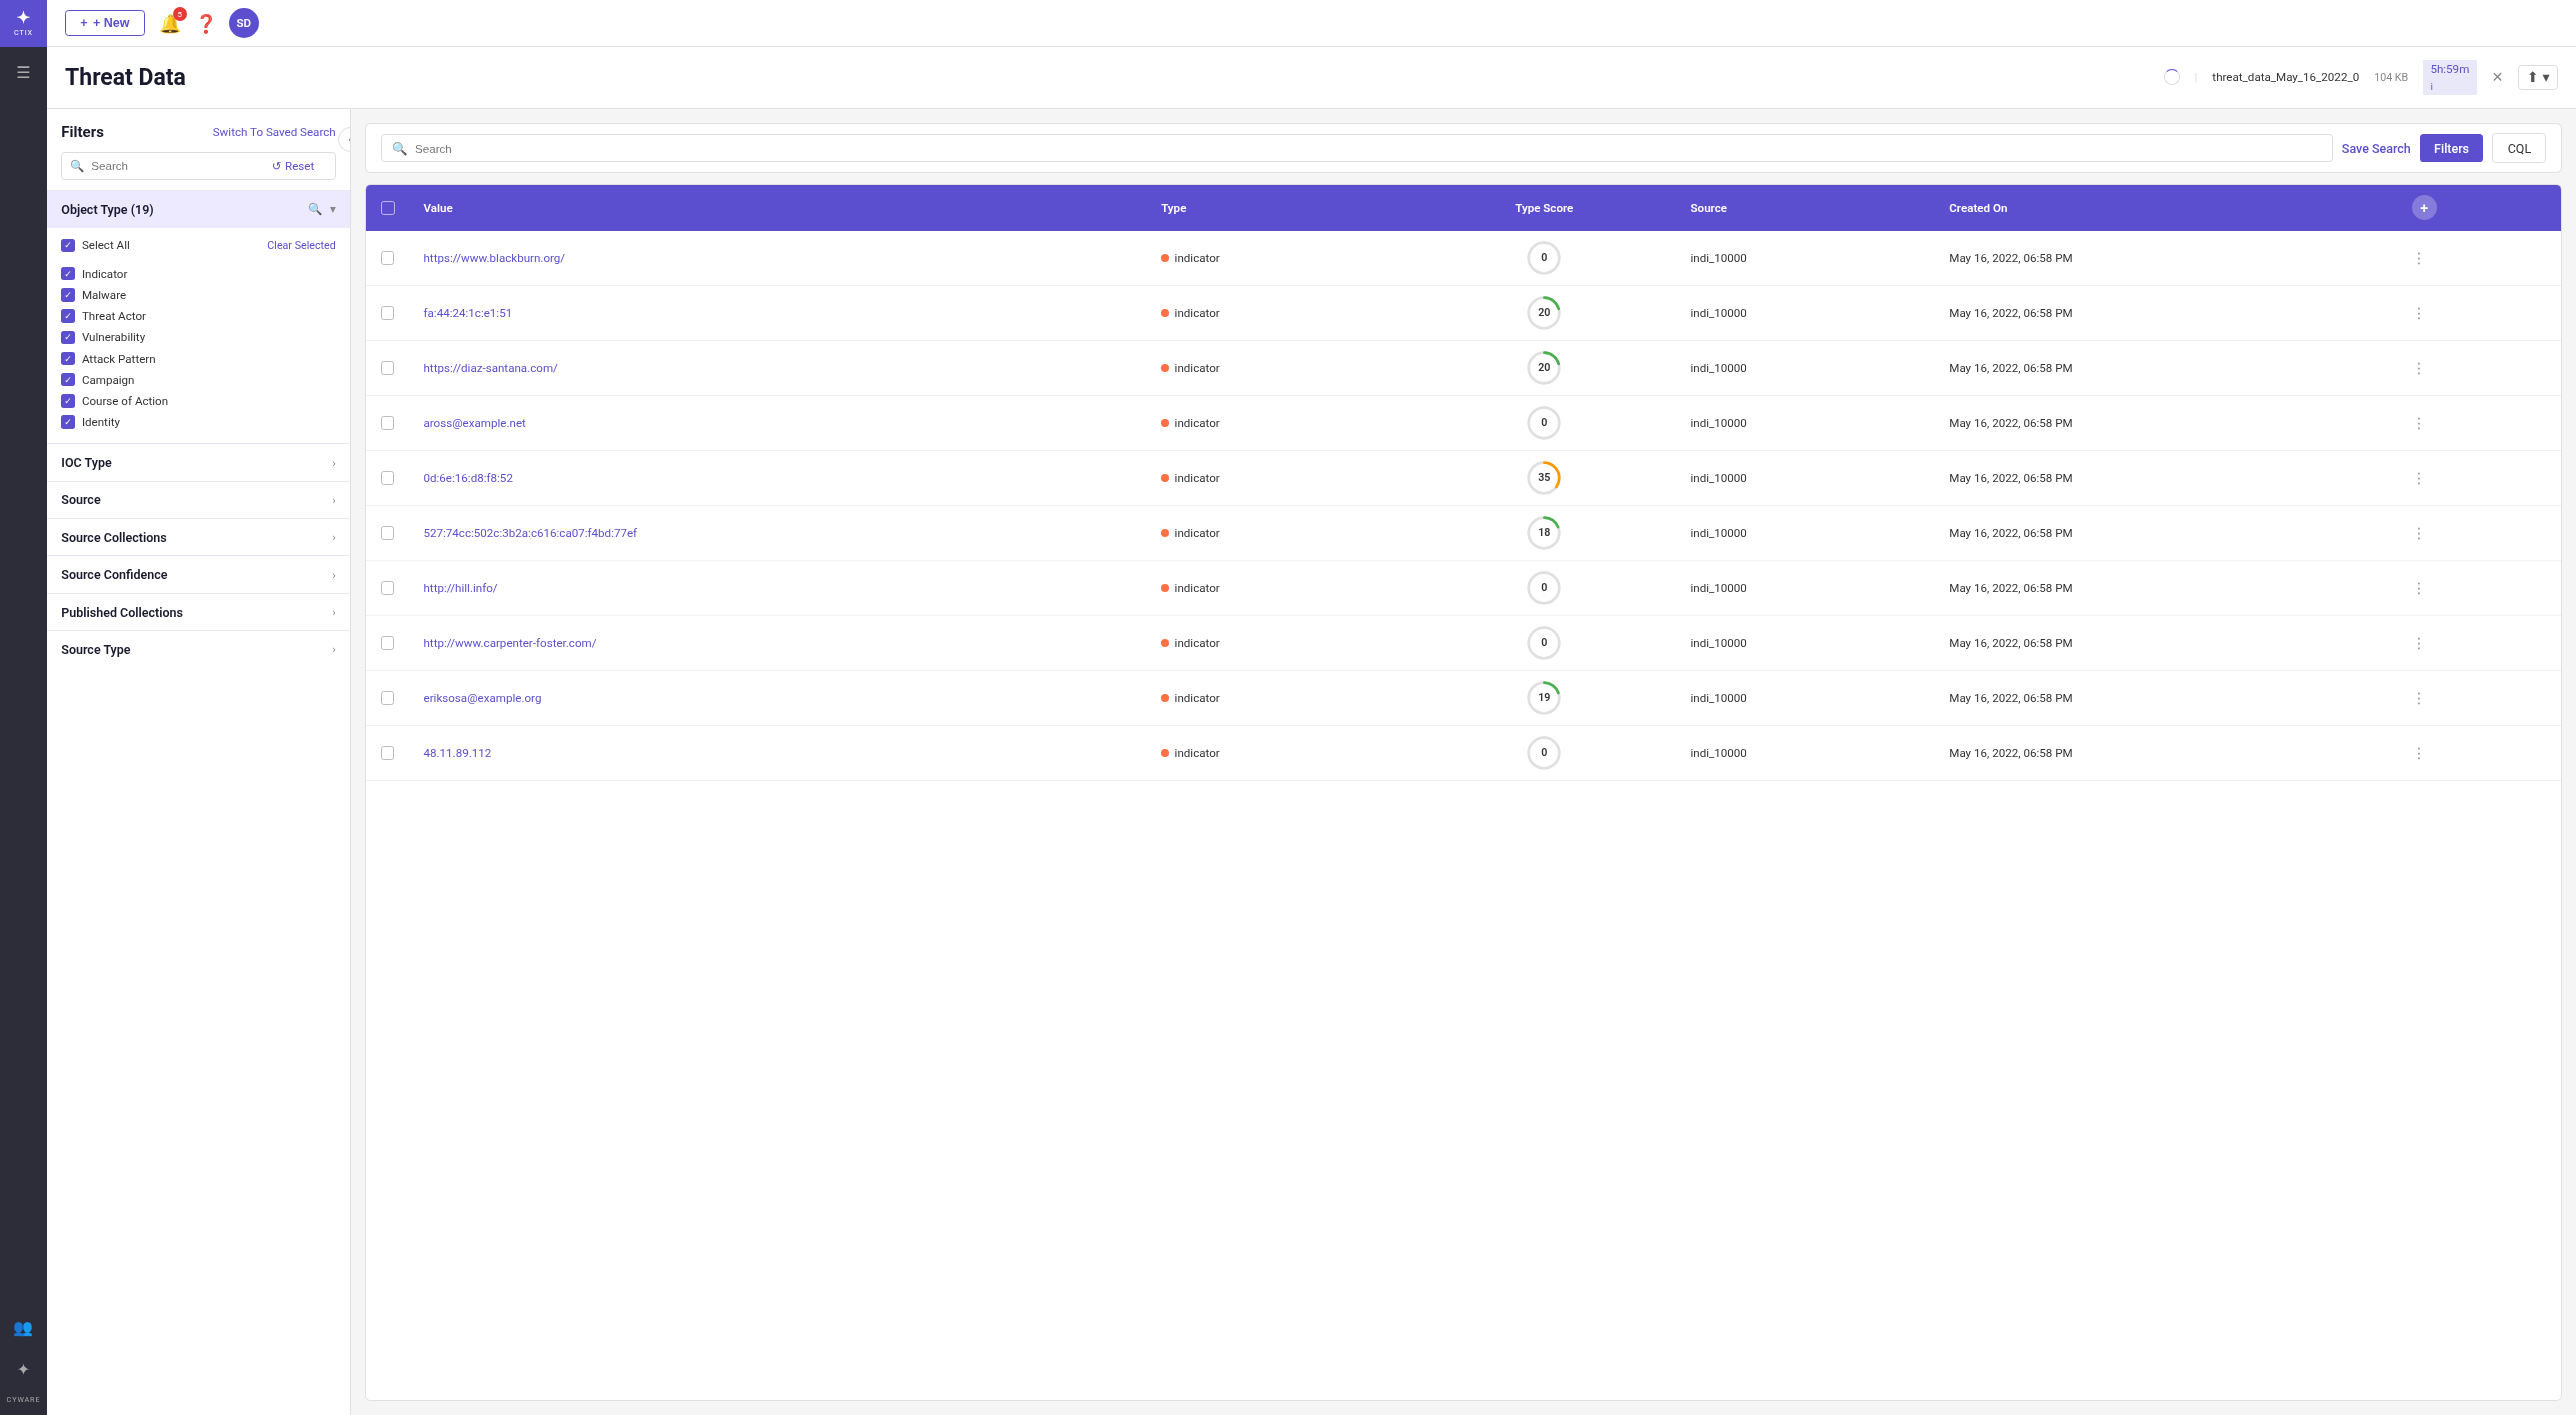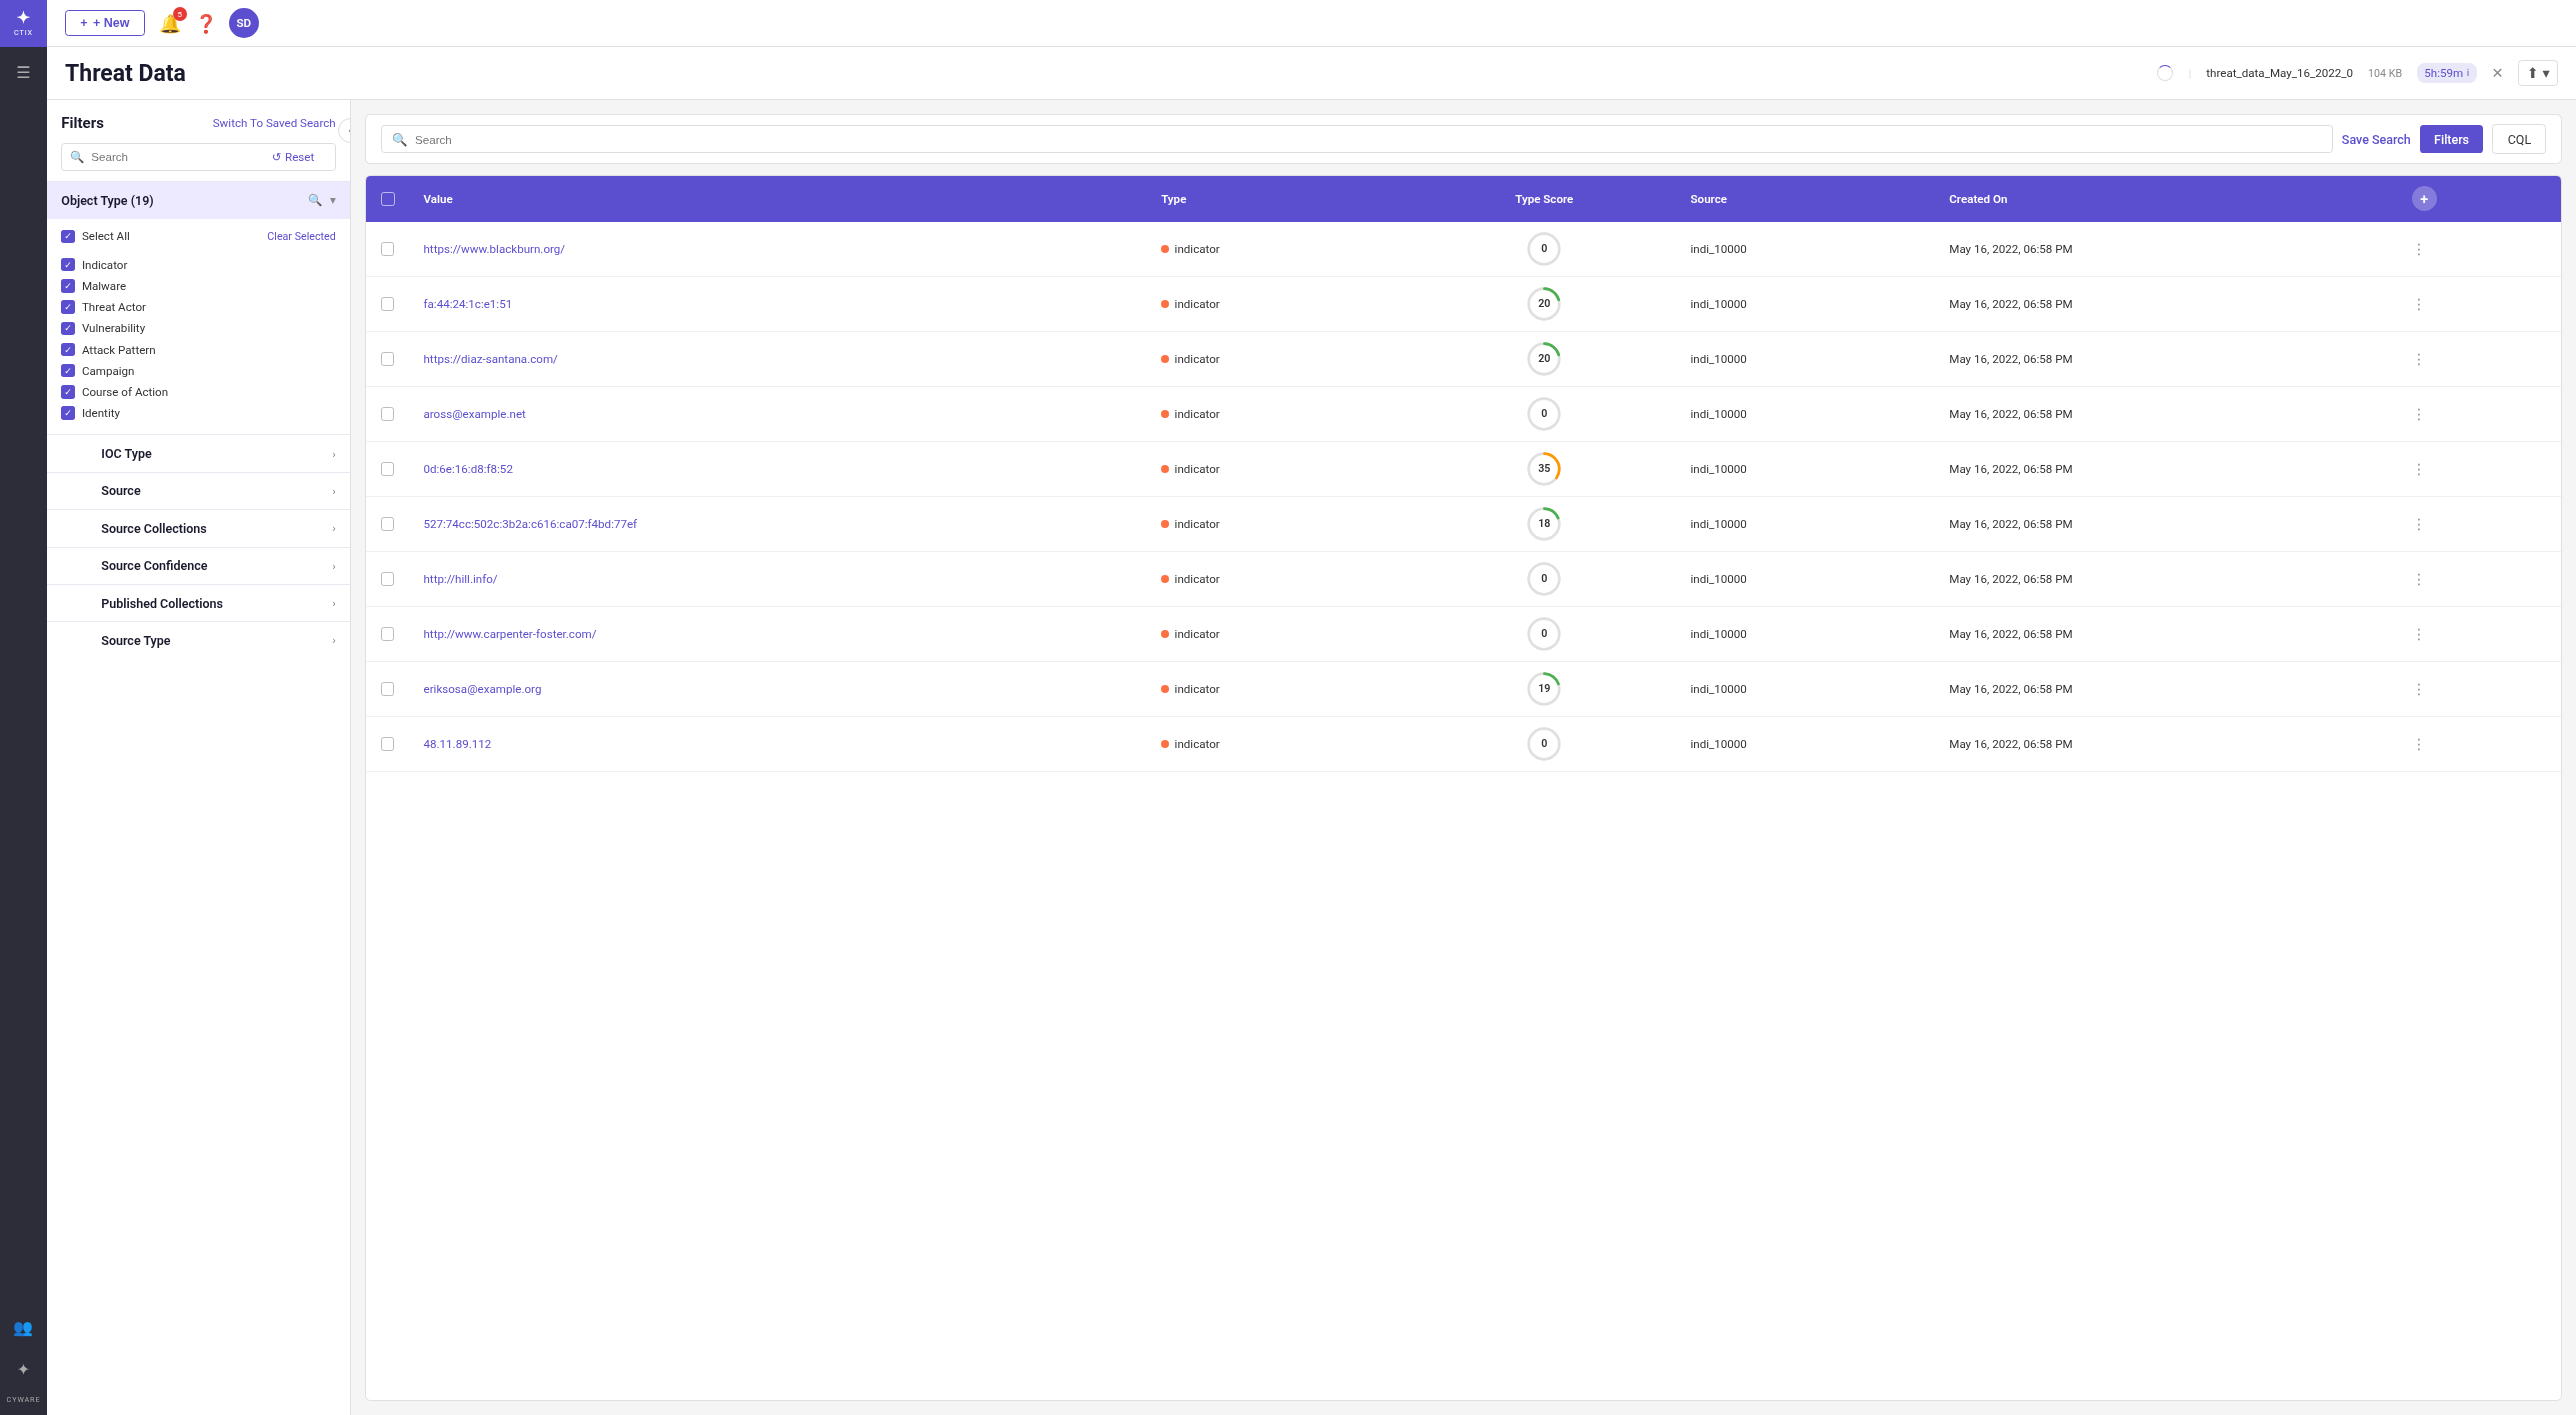--- a/index.html
+++ b/index.html
@@ -31,21 +31,21 @@
     .content { flex: 1; display: flex; flex-direction: column; overflow: hidden; background: #f5f5f5; }
 
     
     .page-header { background: white; padding: 12.5px 18px; display: flex; align-items: center; border-bottom: 0.9px solid #e0e0e0; gap: 9px; }
     .page-title { font-size: 23px; font-weight: 700; color: #1a1a2e; flex: 1; }
     .page-header-right { display: flex; align-items: center; gap: 15px; font-size: 11.6px; color: #555; }
     .spinner-icon { width: 16px; height: 16px; border: 1.8px solid #ddd; border-top-color: #5b4fcf; border-radius: 50%; animation: spin 1s linear infinite; }
     @keyframes spin { to { transform: rotate(360deg); } }
     .file-name { color: #333; font-size: 11.6px; }
     .file-size { color: #888; font-size: 10.7px; }
-    .timer-badge { background: #e8e8f8; color: #5b4fcf; padding: 2.7px 7.2px; border-radius: 8px; font-size: 11.6px; display: flex; gap: 3.6px; }
+    .timer-badge { background: #e8e8f8; color: #5b4fcf; padding: 2.7px 7.2px; border-radius: 0; font-size: 11.6px; display: flex; gap: 3.6px; flex-direction: column; }
     .x-btn { color: #888; cursor: pointer; font-size: 14.3px; }
     .share-btn { color: #555; cursor: pointer; font-size: 14.3px; border: 0.9px solid #ddd; padding: 3.6px 7.2px; border-radius: 3.6px; background: white; }
 
     
     .body-layout { flex: 1; display: flex; overflow: hidden; }
 
     
     .filters-panel { width: 304px; background: white; border-right: 0.9px solid #e0e0e0; overflow-y: auto; flex-shrink: 0; padding: 14.3px 0; position: relative; }
     .filters-header { display: flex; align-items: center; justify-content: space-between; padding: 0 14.3px 10.7px; }
     .filters-title { font-size: 15px; font-weight: 700; color: #1a1a2e; }
@@ -67,21 +67,21 @@
 
     .filter-section-body { padding: 7.2px 14.3px 10.7px; }
     .select-all-row { display: flex; align-items: center; justify-content: space-between; margin-bottom: 7.2px; }
     .clear-selected { color: #5b4fcf; font-size: 10.7px; cursor: pointer; }
 
     .checkbox-item { display: flex; align-items: center; gap: 7.2px; padding: 3.6px 0; }
     .checkbox-item label { font-size: 11.6px; color: #333; cursor: pointer; }
     .cb { width: 13.4px; height: 13.4px; background: #5b4fcf; border-radius: 2.7px; display: flex; align-items: center; justify-content: center; flex-shrink: 0; cursor: pointer; }
     .cb-check { color: white; font-size: 9px; }
 
-    .filter-section-simple { border-top: 0.9px solid #e8e8f0; padding-left: 40px; }
+    .filter-section-simple { border-top: 0.9px solid #e8e8f0; }
     .filter-section-simple .filter-section-header { background: white; }
     .chevron-icon { color: #888; font-size: 11.6px; }
 
     
     .results-panel { flex: 1; display: flex; flex-direction: column; overflow: hidden; padding: 14.3px; gap: 10.7px; }
     .results-header { background: white; padding: 14.3px 18px; border-radius: 5.4px; border: 0.9px solid #e0e0e0; }
     .results-title { font-size: 16px; font-weight: 700; color: #1a1a2e; }
 
     .results-toolbar { display: flex; align-items: center; gap: 9px; background: white; padding: 9px 14.3px; border: 0.9px solid #e0e0e0; border-radius: 5.4px; }
     .results-search { flex: 1; display: flex; align-items: center; gap: 7.2px; border: 0.9px solid #ddd; border-radius: 3.6px; padding: 5.4px 10.7px; }

